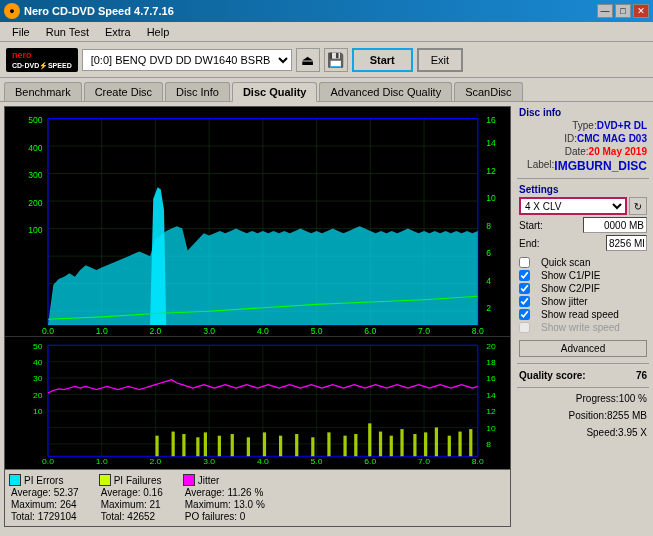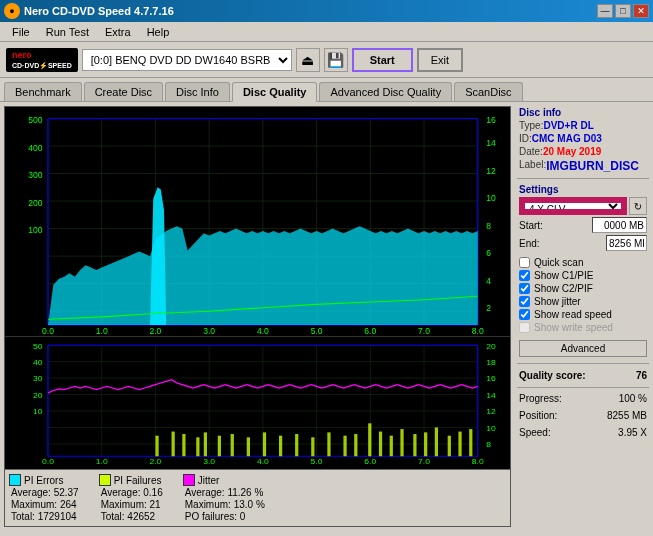--- a/index.html
+++ b/index.html
@@ -17,57 +17,57 @@
     
     .menu-bar { background: #d4d0c8; height: 20px; display: flex; align-items: center; padding: 0 4px; border-bottom: 1px solid #999; }
     .menu-item { padding: 2px 8px; font-size: 11px; cursor: pointer; }
 
     
     .toolbar { background: #d4d0c8; height: 36px; display: flex; align-items: center; padding: 2px 6px; gap: 4px; border-bottom: 1px solid #999; }
     .drive-logo { background: black; color: white; padding: 2px 6px; font-size: 9px; font-weight: bold; border-radius: 2px; }
     .drive-logo span { color: #e00; }
     .drive-select { height: 22px; background: #ffffff; border: 1px solid #999; padding: 0 4px; font-size: 11px; min-width: 200px; }
     .toolbar-icon-btn { width: 24px; height: 24px; border: 1px solid #999; background: #d4d0c8; display: flex; align-items: center; justify-content: center; cursor: pointer; font-size: 14px; }
-    .start-btn { height: 24px; padding: 0 16px; background: #d4d0c8; border: 2px solid #8b5cf6; font-size: 11px; font-weight: bold; cursor: pointer; }
+    .start-btn { height: 24px; padding: 0 16px; background: #d4d0c8; border: 2px solid #0ea5e9; font-size: 11px; font-weight: bold; cursor: pointer; }
     .exit-btn { height: 24px; padding: 0 12px; background: #d4d0c8; border: 2px solid #888; font-size: 11px; cursor: pointer; }
 
     
     .tabs { background: #d4d0c8; display: flex; align-items: flex-end; padding: 4px 4px 0 4px; gap: 2px; }
     .tab { padding: 3px 10px; border: 1px solid #999; border-bottom: none; background: #c0bdb5; font-size: 11px; cursor: pointer; border-radius: 3px 3px 0 0; }
     .tab.active { background: #d4d0c8; font-weight: bold; border-bottom: 1px solid #d4d0c8; margin-bottom: -1px; z-index: 1; }
 
     
     .main-content { display: flex; background: #d4d0c8; height: calc(536px - 22px - 20px - 36px - 28px); border-top: 1px solid #999; }
     
     
     .right-panel { width: 140px; padding: 4px; display: flex; flex-direction: column; gap: 4px; font-size: 10px; }
     .panel-label { font-weight: bold; font-size: 10px; color: #00008b; background: #d4d0c8; padding: 1px 2px; }
     
-    .info-row { display: flex; justify-content: flex-start; padding: 1px 2px; font-size: 10px; }
+    .info-row { display: flex; justify-content: flex-end; padding: 1px 2px; font-size: 10px; }
     .info-key { color: #333; }
     .info-val { color: #0000cc; font-weight: bold; }
     .info-val.red { color: red; }
 
     .settings-row { display: flex; justify-content: space-between; align-items: center; padding: 1px 2px; }
     .settings-row label { font-size: 10px; }
     .input-field { width: 60px; height: 16px; border: 1px inset #999; font-size: 10px; text-align: right; padding: 0 2px; background: white; }
     
     .dropdown-row { display: flex; gap: 2px; align-items: center; padding: 1px 2px; }
-    .small-select { height: 18px; font-size: 10px; border: 6px solid #be185d; background: white; flex: 1; }
+    .small-select { height: 18px; font-size: 10px; border: 2px solid #be185d; background: white; flex: 1; }
     .small-icon-btn { width: 18px; height: 18px; border: 1px solid #999; background: #d4d0c8; display: flex; align-items: center; justify-content: center; font-size: 10px; cursor: pointer; }
 
-    .checkbox-row { display: flex; gap: 4px; padding: 1px 2px; font-size: 10px; }
+    .checkbox-row { display: flex; gap: 11px; padding: 1px 2px; font-size: 10px; }
     .checkbox-row input { width: 11px; height: 11px; }
     .checkbox-row.disabled { color: #999; }
 
     .advanced-btn { margin: 2px; padding: 2px 8px; background: #d4d0c8; border: 1px solid #888; font-size: 10px; cursor: pointer; text-align: center; }
 
     .quality-row { display: flex; justify-content: space-between; padding: 2px; font-size: 10px; font-weight: bold; }
 
-    .progress-row { display: flex; justify-content: space-between; padding: 1px 2px; font-size: 10px; }
+    .progress-row { display: flex; justify-content: flex-end; padding: 1px 2px; font-size: 10px; }
 
     
     .legend { display: flex; gap: 8px; padding: 2px 4px; font-size: 10px; background: #d4d0c8; border-top: 1px solid #666; }
     .legend-item { display: flex; flex-direction: column; gap: 1px; }
     .legend-header { display: flex; align-items: center; gap: 3px; }
     .legend-color { width: 12px; height: 12px; border: 1px solid #333; }
     .legend-data { padding-left: 2px; font-size: 10px; }
     .chart-top { flex: 0 0 55%; position: relative; border-bottom: 1px solid #333; }
     
     svg { width: 100%; height: 100%; }
@@ -353,21 +353,21 @@
     <div>
       <div class="panel-label">Settings</div>
       <div class="dropdown-row">
         <select class="small-select">
           <option>4 X CLV</option>
         </select>
         <div class="small-icon-btn">↻</div>
       </div>
       <div class="settings-row">
         <label>Start:</label>
-        <input class="input-field" value="0000 MB" style="width: 55px;">
+        <input class="input-field" value="0000 MB" style="width: 64px;">
       </div>
       <div class="settings-row">
         <label>End:</label>
         <input class="input-field" value="8256 MB" style="width: 41px;">
       </div>
     </div>
 
     <div>
       <div class="checkbox-row">
         <input type="checkbox" style="">

